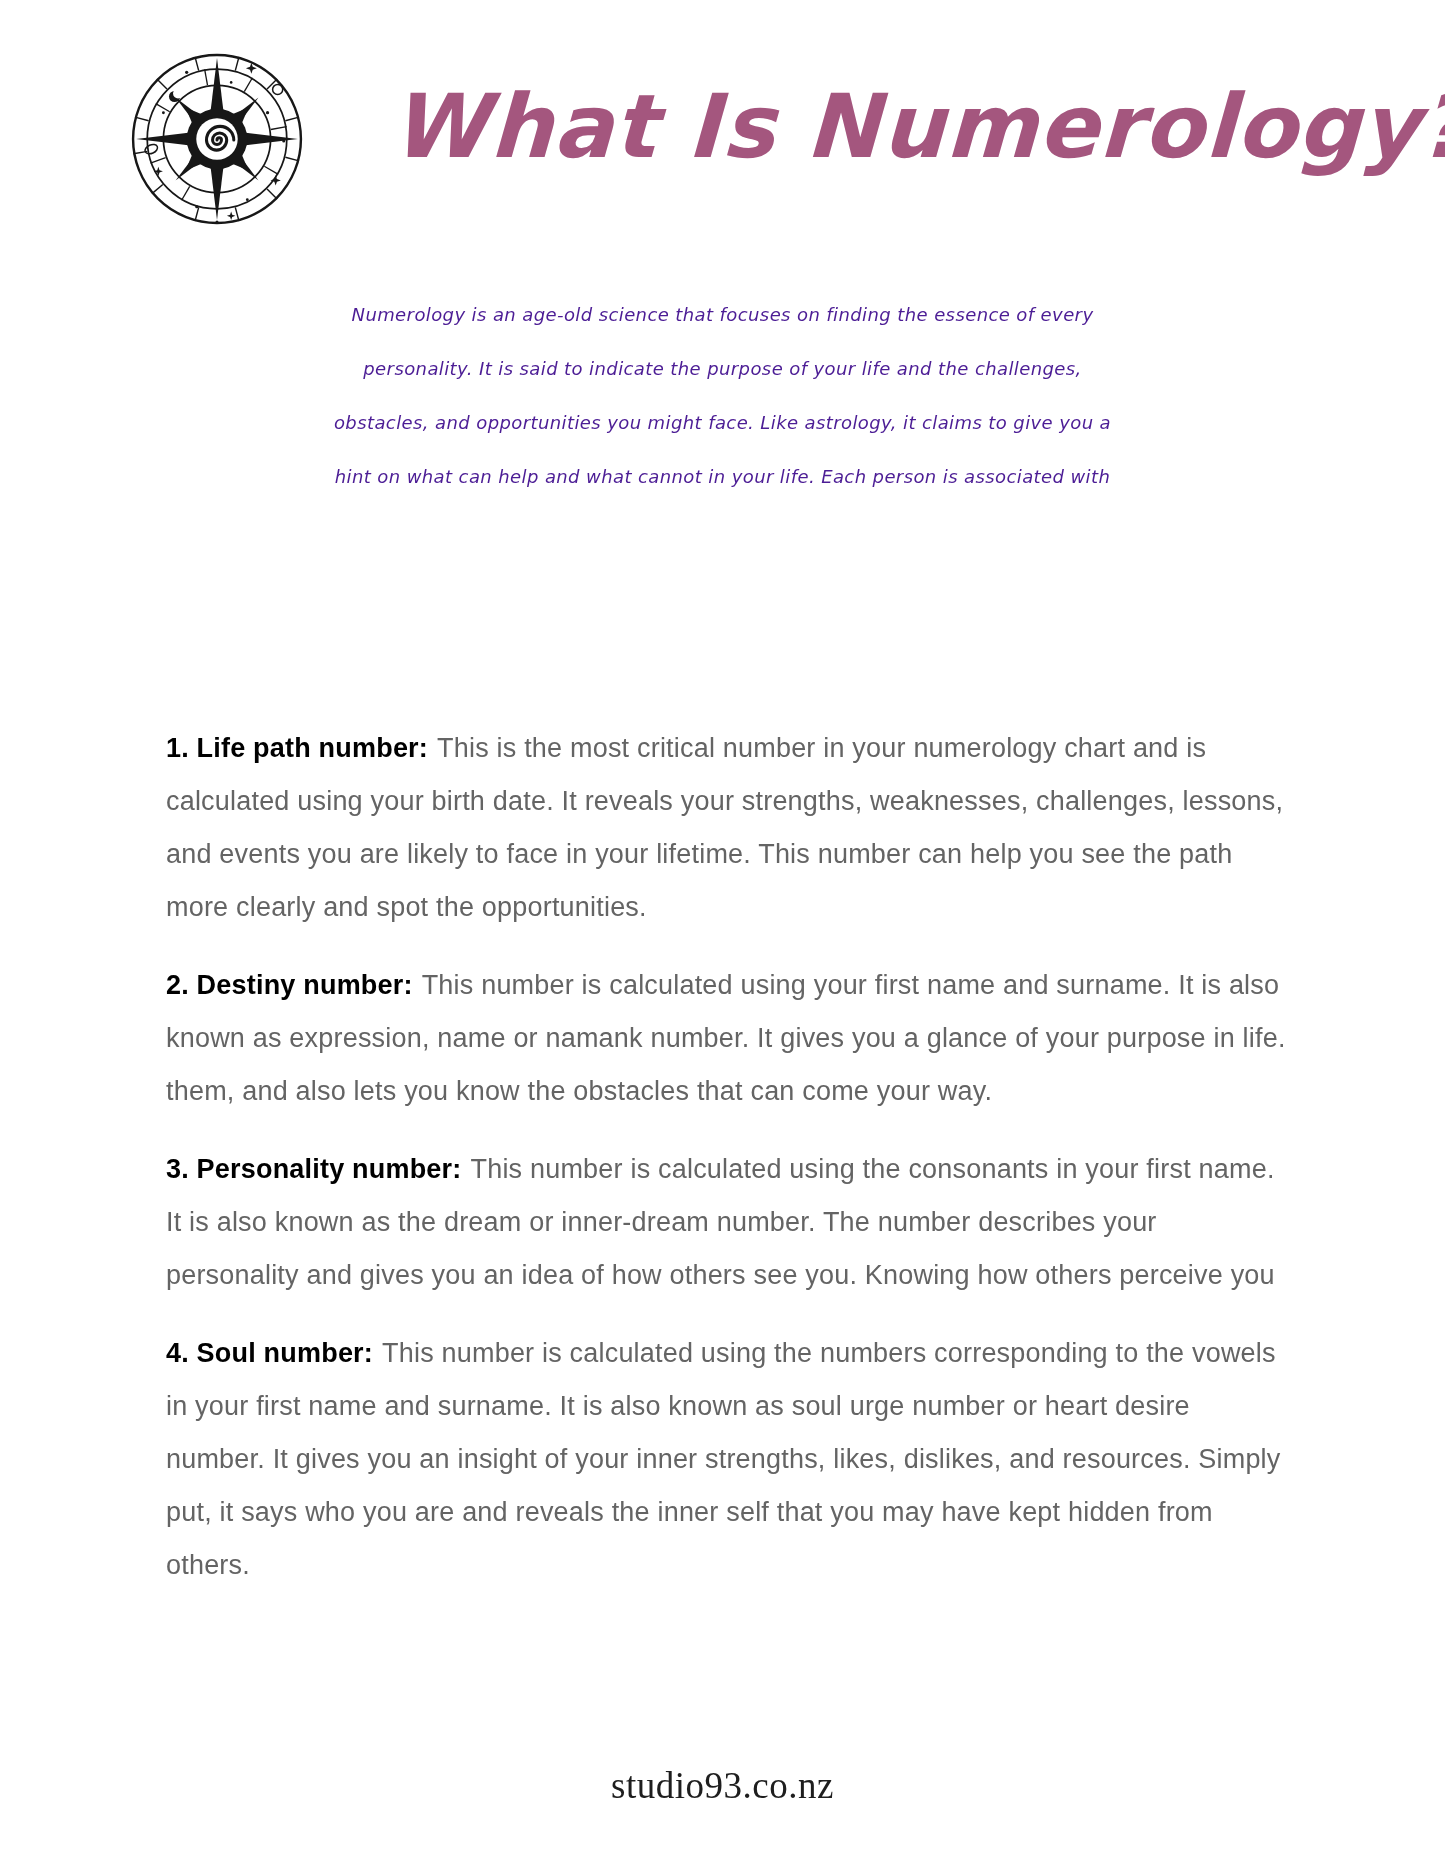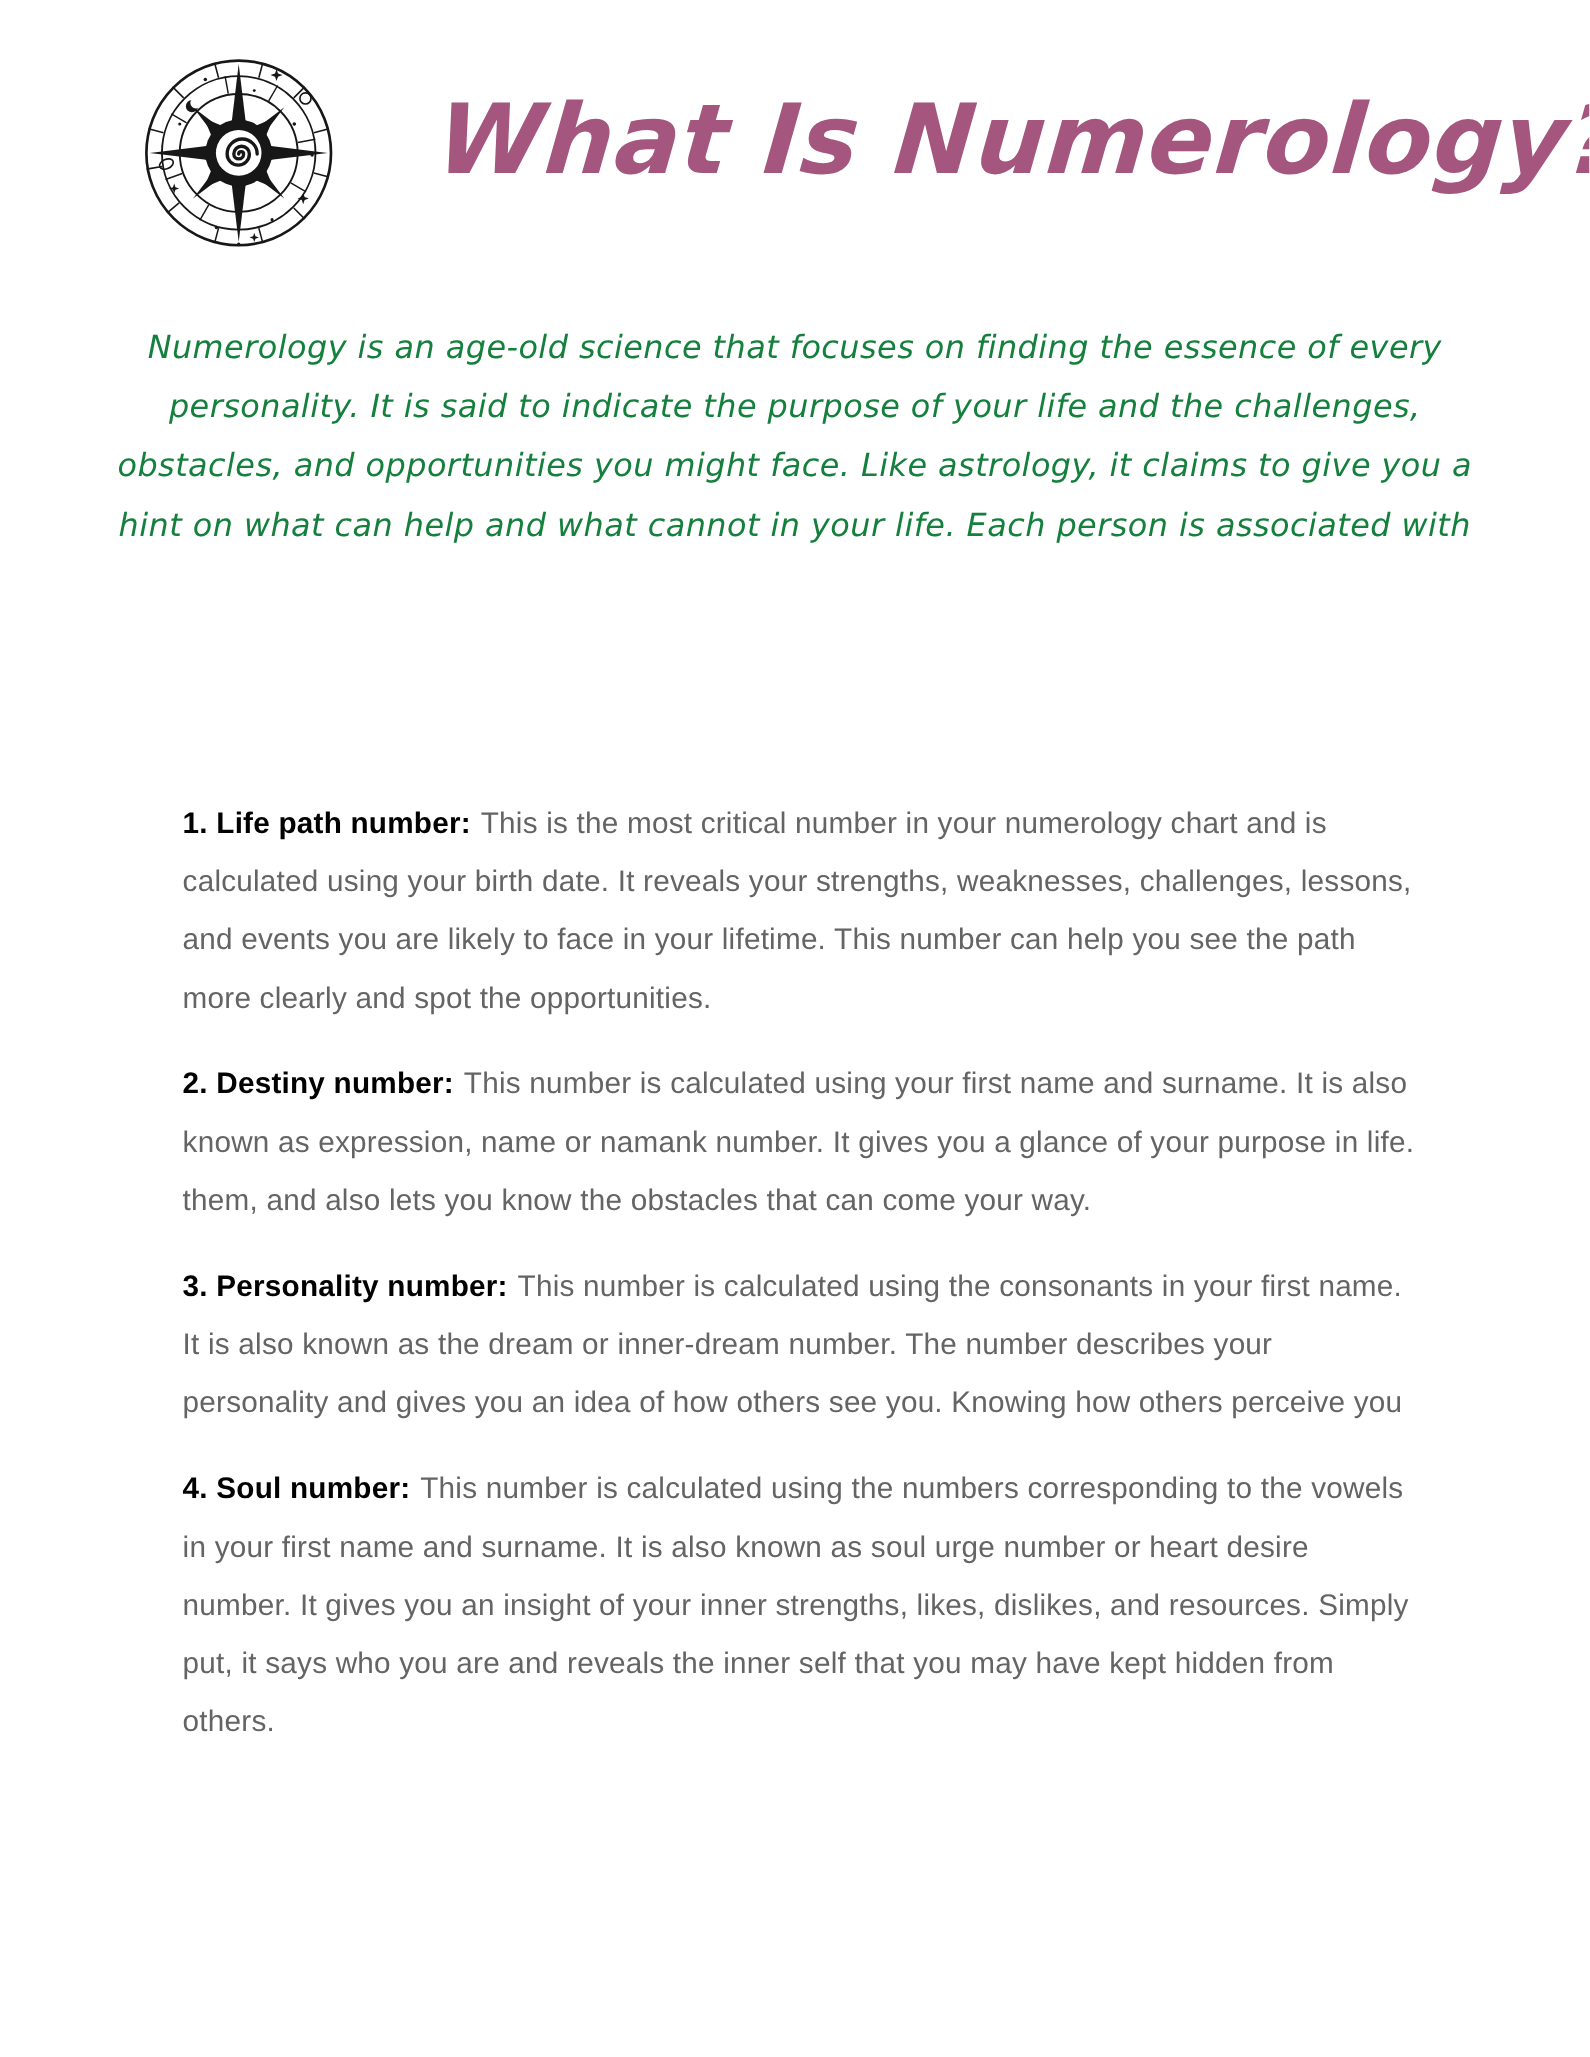--- a/index.html
+++ b/index.html
@@ -23,21 +23,21 @@
     transform:skewX(-5deg);
     letter-spacing:1px;
     white-space:nowrap;
   }
   
   .intro {
     position:absolute; top:288px; left:0; width:1445px;
     text-align:center;
     font-family:"DejaVu Sans", sans-serif;
     font-style:italic; font-weight:300;
-    font-size:29px; color:#15803d;
+    font-size:18px; color:#4c1d95;
     letter-spacing:0.4px;
   }
   .intro-line { height:54px; line-height:54px; white-space:nowrap; }
   
   .sections { position:absolute; top:722px; left:166px; width:1200px; }
   .section { margin-bottom:25px; }
   .bline {
     height:53px; line-height:53px;
     font-size:27px; color:#646464;
     letter-spacing:0.2px;
@@ -188,14 +188,15 @@
         <span class="blabel">4. Soul number:</span><span>This number is calculated using the numbers corresponding to the vowels</span>
       </div>
       <div class="bline">in your first name and surname. It is also known as soul urge number or heart desire</div>
       <div class="bline">number. It gives you an insight of your inner strengths, likes, dislikes, and resources. Simply</div>
       <div class="bline">put, it says who you are and reveals the inner self that you may have kept hidden from</div>
       <div class="bline">others.</div>
     </div>
 
   </div>
 
+  <div class="footer">studio93.co.nz</div>
 
 </div>
 
 </body></html>

